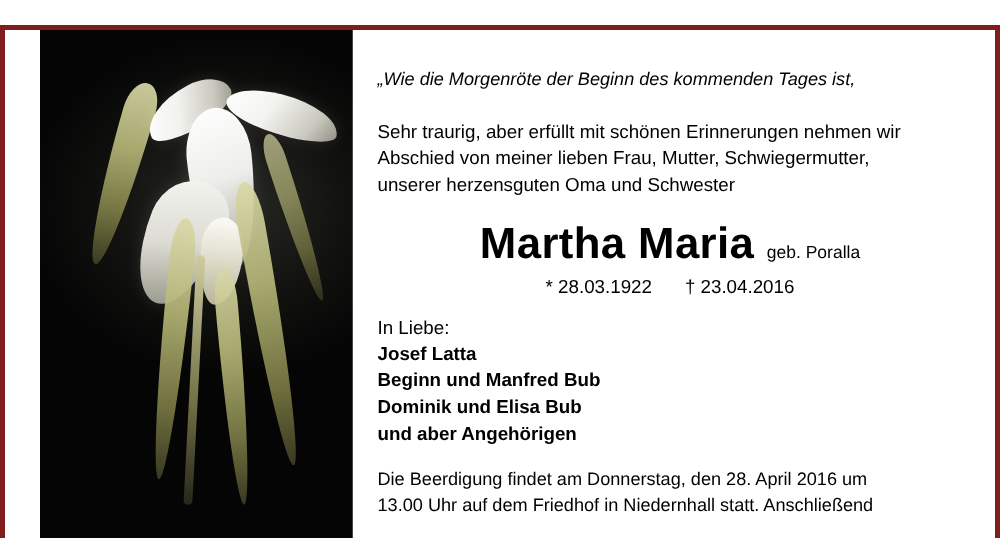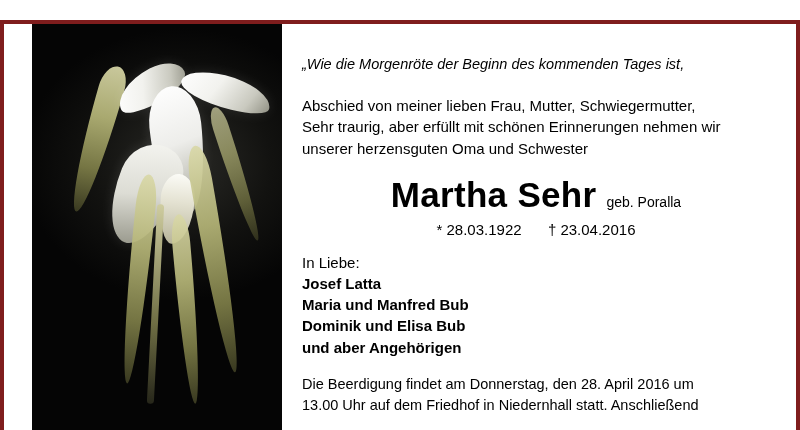--- a/index.html
+++ b/index.html
@@ -247,41 +247,41 @@
     </div>
   </div>
 
   <div class="text-panel">
 
     <div class="quote">
       <span class="quote-line">„Wie die Morgenröte der Beginn des kommenden Tages ist,</span>
     </div>
 
     <div class="intro">
+      <span class="intro-line">Sehr traurig, aber erfüllt mit schönen Erinnerungen nehmen wir</span>
       <span class="intro-line">Abschied von meiner lieben Frau, Mutter, Schwiegermutter,</span>
-      <span class="intro-line">Sehr traurig, aber erfüllt mit schönen Erinnerungen nehmen wir</span>
       <span class="intro-line">unserer herzensguten Oma und Schwester</span>
     </div>
 
     <div class="name-row">
-      <span class="name">Martha Sehr</span>
+      <span class="name">Martha Maria</span>
       <span class="maiden">geb. Poralla</span>
     </div>
 
     <div class="dates">
       <span>* 28.03.1922</span>
       <span class="gap"></span>
       <span>† 23.04.2016</span>
     </div>
 
     <div class="in-liebe">In Liebe:</div>
 
     <div class="survivors">
       <div>Josef Latta</div>
-      <div>Maria und Manfred Bub</div>
+      <div>Beginn und Manfred Bub</div>
       <div>Dominik und Elisa Bub</div>
       <div>und aber Angehörigen</div>
     </div>
 
     <div class="funeral">
       <span class="funeral-line">Die Beerdigung findet am Donnerstag, den 28. April 2016 um</span>
       <span class="funeral-line">13.00 Uhr auf dem Friedhof in Niedernhall statt. Anschließend</span>
 
     </div>
 

